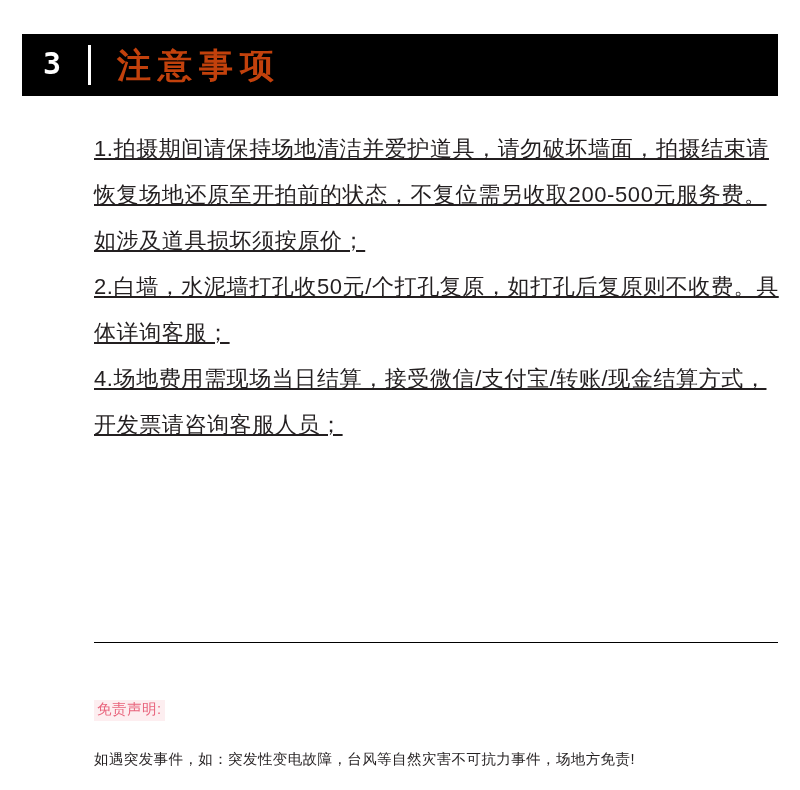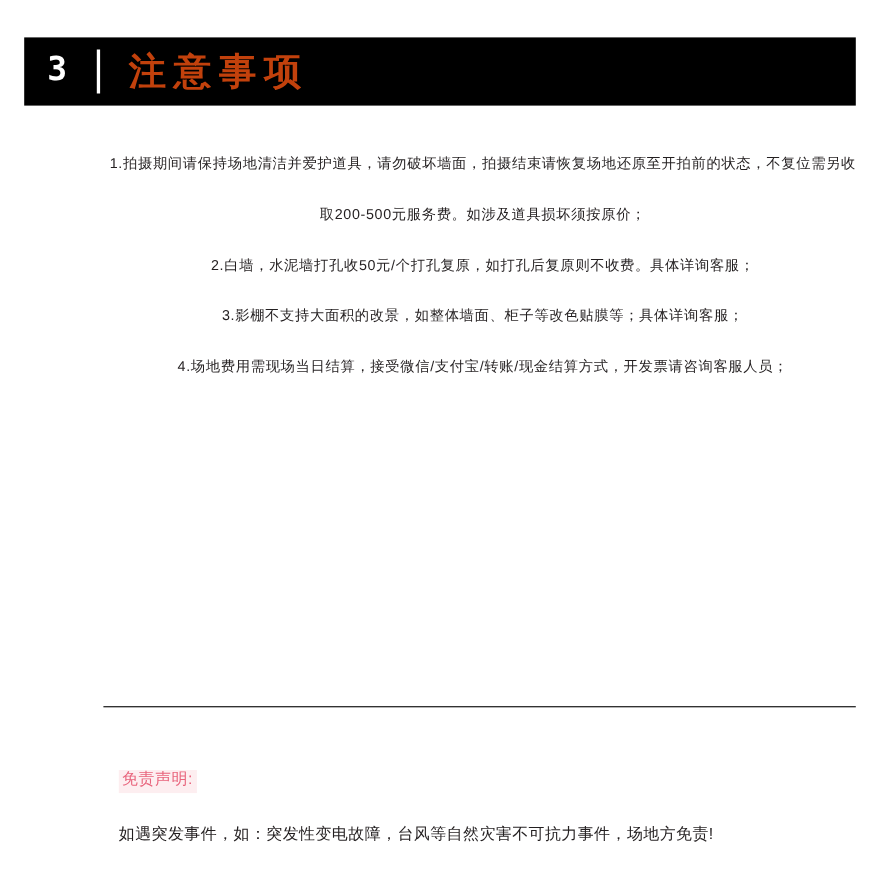--- a/index.html
+++ b/index.html
@@ -59,45 +59,46 @@
   }
 
   
   .body-wrap {
     position: absolute;
     left: 94px;
     top: 126px;
     width: 690px;
   }
   .item {
-    font-size: 13px;
+    font-size: 22px;
     line-height: 46px;
     letter-spacing: 0.6px;
     color: #231f20;
     margin: 0;
-    text-align: center;
+    text-align: left;
+    text-decoration: underline;
   }
   .item + .item {
     margin-top: 0px;
   }
 
   
   .rule {
     position: absolute;
     left: 94px;
     top: 642px;
     width: 684px;
     height: 1px;
     background: #000000;
   }
 
   
   .disclaimer {
     position: absolute;
-    left: 108px;
+    left: 94px;
     top: 700px;
     width: 690px;
   }
   .disclaimer-title {
     display: inline-block;
     font-size: 14.5px;
     color: #e8647c;
     background: #fdeef0;
     padding: 2px 3px 3px 3px;
     letter-spacing: 0.5px;
@@ -118,21 +119,20 @@
 
   <div class="header">
     <div class="header-number">3</div>
     <div class="header-divider"></div>
     <div class="header-title">注意事项</div>
   </div>
 
   <div class="body-wrap">
     <p class="item">1.拍摄期间请保持场地清洁并爱护道具，请勿破坏墙面，拍摄结束请恢复场地还原至开拍前的状态，不复位需另收取200-500元服务费。如涉及道具损坏须按原价；</p>
     <p class="item">2.白墙，水泥墙打孔收50元/个打孔复原，如打孔后复原则不收费。具体详询客服；</p>
-    <p class="item">3.影棚不支持大面积的改景，如整体墙面、柜子等改色贴膜等；具体详询客服；</p>
     <p class="item">4.场地费用需现场当日结算，接受微信/支付宝/转账/现金结算方式，开发票请咨询客服人员；</p>
   </div>
 
   <div class="rule"></div>
 
   <div class="disclaimer">
     <span class="disclaimer-title">免责声明:</span>
     <div class="disclaimer-text">如遇突发事件，如：突发性变电故障，台风等自然灾害不可抗力事件，场地方免责!</div>
   </div>
 

